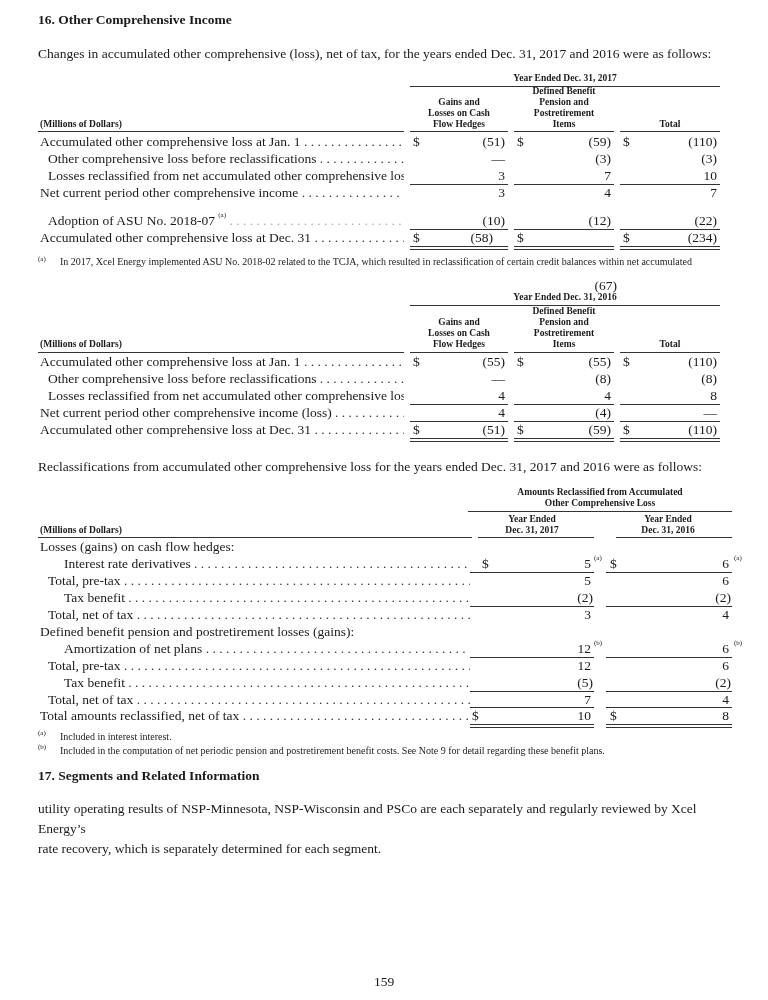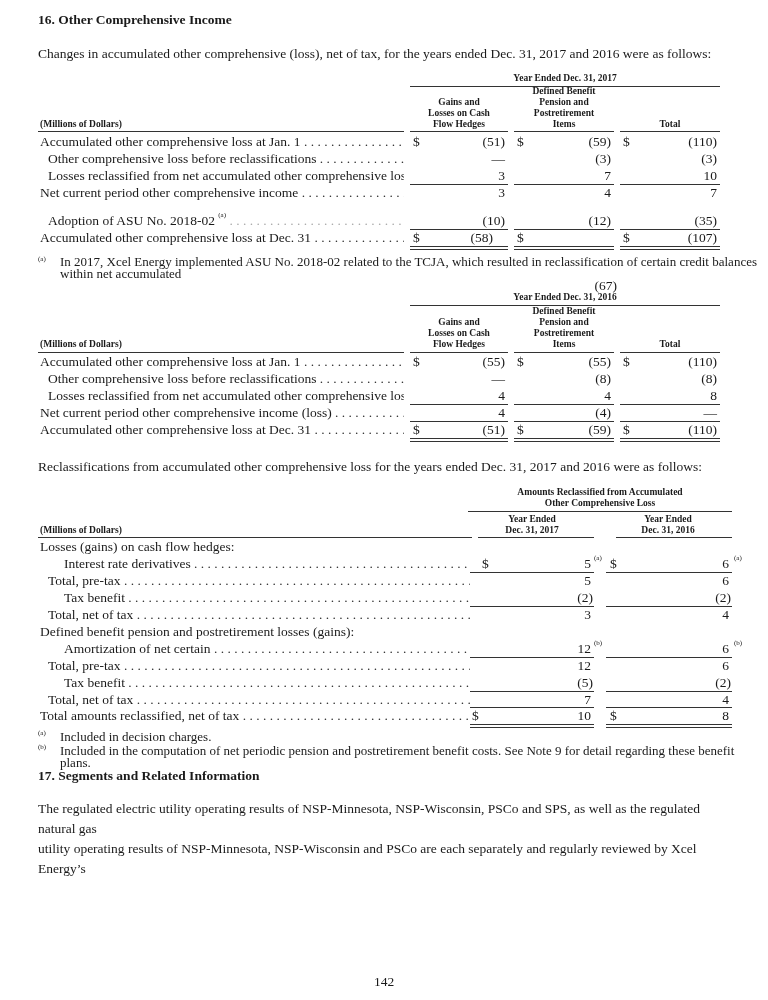--- a/index.html
+++ b/index.html
@@ -13,21 +13,21 @@
   .hdr { font-weight: bold; font-size: 9.5px; text-align: center; line-height: 11px; }
   .row { position: absolute; left: 0; width: 768px; height: 17px; font-size: 13.5px; }
   .label { position: absolute; white-space: nowrap; overflow: hidden; }
   .label .dots { color: #333; }
   .cell { position: absolute; text-align: right; white-space: nowrap; }
   .dollar { position: absolute; }
   .rule { position: absolute; height: 0; border-top: 1.3px solid #333; }
   .drule { position: absolute; height: 2px; border-top: 1.3px solid #333; border-bottom: 1.3px solid #333; }
   sup.fn { font-size: 7px; vertical-align: top; position: relative; top: -2px; }
   .fnmark { position: absolute; font-size: 7px; }
-  .fntext { position: absolute; font-size: 13px; line-height: 12px; }
+  .fntext { position: absolute; font-size: 10px; line-height: 12px; }
 </style>
 </head>
 <body>
 
 <div>
 
   <div class="abs h2" style="left:38px;top:12px;">16.  Other Comprehensive Income</div>
   <div class="abs para" style="left:38px;top:44px;">Changes in accumulated other comprehensive (loss), net of tax, for the years ended Dec. 31, 2017 and 2016 were as follows:</div>
 
   <div>
@@ -75,36 +75,36 @@
     <div class="rule" style="left:410px;width:98px;top:184px;"></div>
     <div class="rule" style="left:514px;width:100px;top:184px;"></div>
     <div class="rule" style="left:620px;width:100px;top:184px;"></div>
     <div class="row" style="top:185px;">
       <div class="label" style="left:40px;width:364px;"><span>Net current period other comprehensive income</span><span class="dots"> . . . . . . . . . . . . . . . . . . . . . . . . . . . . . . . . . . . . . . . . . . . . . . . . . . . . . . . . . . . . . . .</span></div>
       <span class="cell" style="left:410px;width:95px;">3</span>
       <span class="cell" style="left:514px;width:97px;">4</span>
       <span class="cell" style="left:620px;width:97px;">7</span>
     </div>
     <div class="row" style="top:213px;">
-      <div class="label" style="left:48px;width:356px;"><span>Adoption of ASU No. 2018-02</span> <sup class="fn">(a)</sup><span class="dots" style="color:#aaa;"> . . . . . . . . . . . . . . . . . . . . . . . . . . . . . . . . . . . . . . . . . . . . . . . . . . . . . . . . . . . . . . .</span></div>
+      <div class="label" style="left:48px;width:356px;"><span>Adoption of ASU No. 2018-07</span> <sup class="fn">(a)</sup><span class="dots" style="color:#aaa;"> . . . . . . . . . . . . . . . . . . . . . . . . . . . . . . . . . . . . . . . . . . . . . . . . . . . . . . . . . . . . . . .</span></div>
       <span class="cell" style="left:410px;width:95px;">(10)</span>
       <span class="cell" style="left:514px;width:97px;">(12)</span>
-      <span class="cell" style="left:620px;width:97px;">(35)</span>
+      <span class="cell" style="left:620px;width:97px;">(22)</span>
     </div>
     <div class="rule" style="left:410px;width:98px;top:229px;"></div>
     <div class="rule" style="left:514px;width:100px;top:229px;"></div>
     <div class="rule" style="left:620px;width:100px;top:229px;"></div>
     <div class="row" style="top:230px;">
       <div class="label" style="left:40px;width:364px;"><span>Accumulated other comprehensive loss at Dec. 31</span><span class="dots"> . . . . . . . . . . . . . . . . . . . . . . . . . . . . . . . . . . . . . . . . . . . . . . . . . . . . . . . . . . . . . . .</span></div>
       <span class="dollar" style="left:413px;">$</span>
       <span class="cell" style="left:398px;width:95px;">(58)</span>
       <span class="dollar" style="left:517px;">$</span>
       <span class="cell" style="left:520px;width:97px;margin-top:48px;">(67)</span>
       <span class="dollar" style="left:623px;">$</span>
-      <span class="cell" style="left:620px;width:97px;">(107)</span>
+      <span class="cell" style="left:620px;width:97px;">(234)</span>
     </div>
     <div class="drule" style="left:410px;width:98px;top:246px;"></div>
     <div class="drule" style="left:514px;width:100px;top:246px;"></div>
     <div class="drule" style="left:620px;width:100px;top:246px;"></div>
 
     <span class="fnmark" style="left:38px;top:255px;">(a)</span>
     <div class="fntext" style="left:60px;top:256px;">
       <div>In 2017, Xcel Energy implemented ASU No. 2018-02 related to the TCJA, which resulted in reclassification of certain credit balances within net accumulated</div>
     </div>
   </div>
@@ -226,21 +226,21 @@
     <div class="rule" style="left:606px;width:126px;top:606px;"></div>
     <div class="row" style="top:607px;">
       <div class="label" style="left:48px;width:422px;"><span>Total, net of tax</span><span class="dots"> . . . . . . . . . . . . . . . . . . . . . . . . . . . . . . . . . . . . . . . . . . . . . . . . . . . . . . . . . . . . . . .</span></div>
       <span class="cell" style="left:478px;width:113px;">3</span>
       <span class="cell" style="left:616px;width:113px;">4</span>
     </div>
     <div class="row" style="top:624px;">
       <div class="label" style="left:40px;width:430px;">Defined benefit pension and postretirement losses (gains):</div>
     </div>
     <div class="row" style="top:641px;">
-      <div class="label" style="left:64px;width:406px;"><span>Amortization of net certain</span><span class="dots"> . . . . . . . . . . . . . . . . . . . . . . . . . . . . . . . . . . . . . . . . . . . . . . . . . . . . . . . . . . . . . . .</span></div>
+      <div class="label" style="left:64px;width:406px;"><span>Amortization of net plans</span><span class="dots"> . . . . . . . . . . . . . . . . . . . . . . . . . . . . . . . . . . . . . . . . . . . . . . . . . . . . . . . . . . . . . . .</span></div>
       <span class="cell" style="left:478px;width:113px;">12</span>
       <span class="fnmark" style="left:594px;top:-2px;">(b)</span>
       <span class="cell" style="left:616px;width:113px;">6</span>
       <span class="fnmark" style="left:734px;top:-2px;">(b)</span>
     </div>
     <div class="rule" style="left:470px;width:124px;top:657px;"></div>
     <div class="rule" style="left:606px;width:126px;top:657px;"></div>
     <div class="row" style="top:658px;">
       <div class="label" style="left:48px;width:422px;"><span>Total, pre-tax</span><span class="dots"> . . . . . . . . . . . . . . . . . . . . . . . . . . . . . . . . . . . . . . . . . . . . . . . . . . . . . . . . . . . . . . .</span></div>
       <span class="cell" style="left:478px;width:113px;">12</span>
@@ -264,25 +264,25 @@
       <div class="label" style="left:40px;width:430px;"><span>Total amounts reclassified, net of tax</span><span class="dots"> . . . . . . . . . . . . . . . . . . . . . . . . . . . . . . . . . . . . . . . . . . . . . . . . . . . . . . . . . . . . . . .</span></div>
       <span class="dollar" style="left:472px;">$</span>
       <span class="cell" style="left:478px;width:113px;">10</span>
       <span class="dollar" style="left:610px;">$</span>
       <span class="cell" style="left:616px;width:113px;">8</span>
     </div>
     <div class="drule" style="left:470px;width:124px;top:724px;"></div>
     <div class="drule" style="left:606px;width:126px;top:724px;"></div>
 
     <span class="fnmark" style="left:38px;top:729px;">(a)</span>
-    <div class="fntext" style="left:60px;top:731px;">Included in decision charges.</div>
+    <div class="fntext" style="left:60px;top:731px;">Included in interest interest.</div>
     <span class="fnmark" style="left:38px;top:743px;">(b)</span>
     <div class="fntext" style="left:60px;top:745px;">Included in the computation of net periodic pension and postretirement benefit costs.  See Note 9 for detail regarding these benefit plans.</div>
   </div>
 
   <div class="abs h2" style="left:38px;top:768px;">17.  Segments and Related Information</div>
   <div class="abs para" style="left:38px;top:799px;width:700px;">
-    <div>The regulated electric utility operating results of NSP-Minnesota, NSP-Wisconsin, PSCo and SPS, as well as the regulated natural gas</div>
     <div>utility operating results of NSP-Minnesota, NSP-Wisconsin and PSCo are each separately and regularly reviewed by Xcel Energy’s</div>
-  </div>
-
-  <div class="abs para" style="left:0;width:768px;text-align:center;top:972px;">142</div>
+    <div>rate recovery, which is separately determined for each segment.</div>
+  </div>
+
+  <div class="abs para" style="left:0;width:768px;text-align:center;top:972px;">159</div>
 </div>
 
 </body></html>

